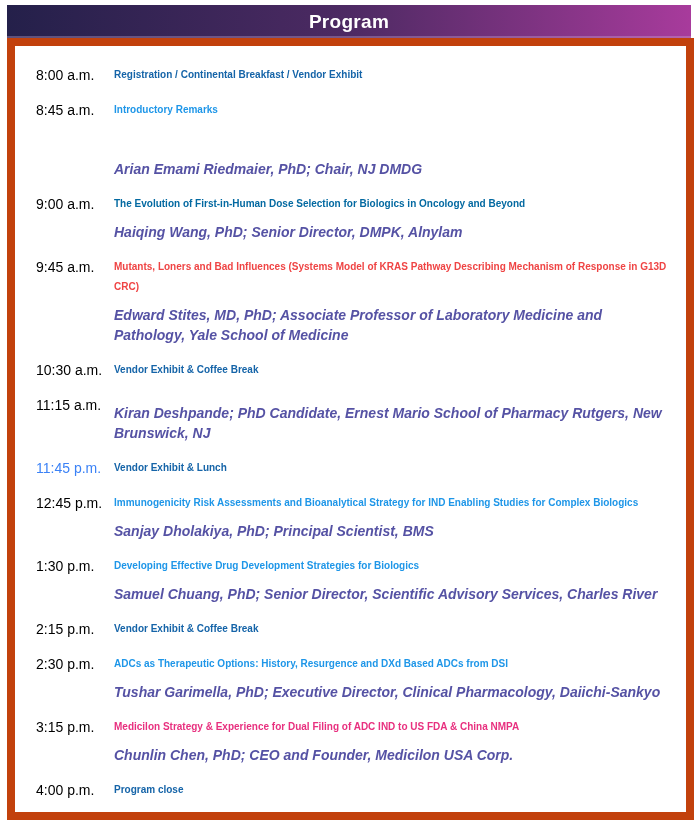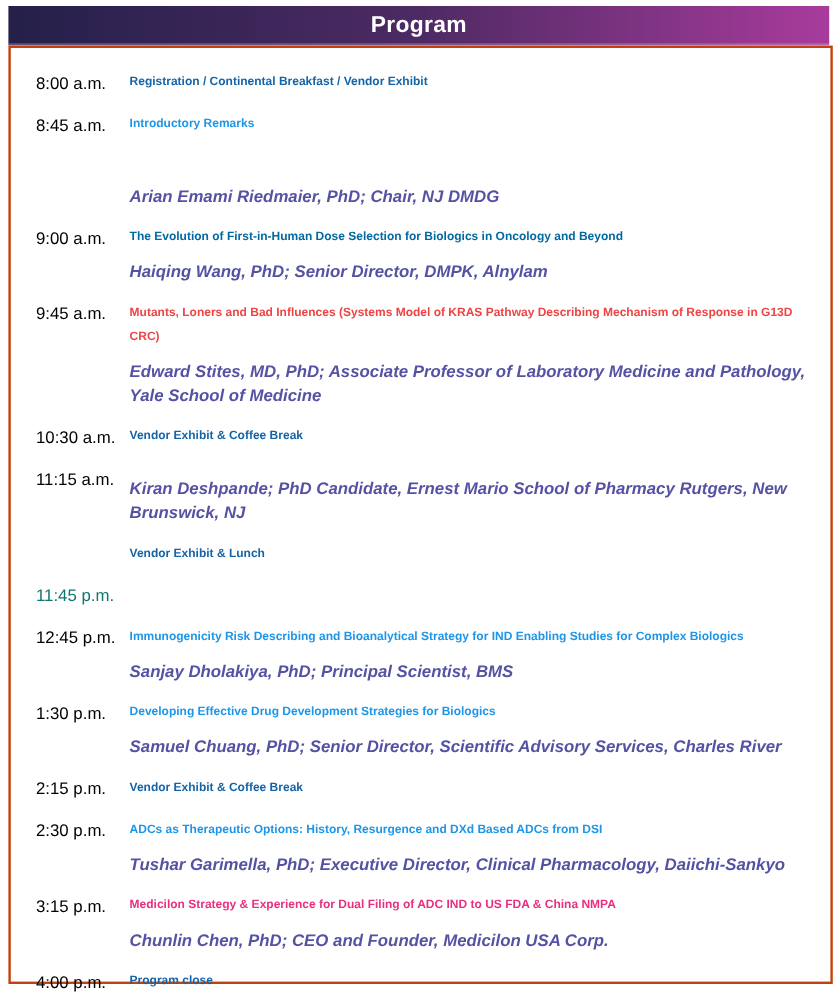--- a/index.html
+++ b/index.html
@@ -28,21 +28,21 @@
     font-weight: bold;
     letter-spacing: 0.3px;
   }
   .content {
     position: absolute;
     top: 38px;
     left: 7px;
     width: 687px;
     height: 782px;
     box-sizing: border-box;
-    border: 2px solid #c2410c;
+    border: 8px solid #c2410c;
     background: #ffffff;
     padding: 19px 10px 0 21px;
   }
   .entry { display: flex; margin-bottom: 15px; }
   .entry:last-child { margin-bottom: 0; }
   .time {
     flex: none;
     width: 78px;
     font-size: 14px;
     line-height: 20px;
@@ -112,31 +112,31 @@
   </div>
 
   <div class="entry">
     <div class="time" style="color: rgb(0, 0, 0);">11:15 a.m.</div>
     <div class="details">
       <div class="speaker" style="color: rgb(85, 82, 164);">Kiran Deshpande; PhD Candidate, Ernest Mario School of Pharmacy Rutgers, New Brunswick, NJ</div>
     </div>
   </div>
 
   <div class="entry">
-    <div class="time" style="color: #0f766e; margin-top: 34px;">11:45 p.m.</div>
+    <div class="time" style="color: #3b82f6;">11:45 p.m.</div>
     <div class="details">
       <div class="title" style="color: rgb(21, 100, 168);">Vendor Exhibit &amp; Lunch</div>
 
     </div>
   </div>
 
   <div class="entry">
     <div class="time" style="color: rgb(0, 0, 0);">12:45 p.m.</div>
     <div class="details">
-      <div class="title" style="color: rgb(30, 150, 232);">Immunogenicity Risk Describing and Bioanalytical Strategy for IND Enabling Studies for Complex Biologics</div>
+      <div class="title" style="color: rgb(30, 150, 232);">Immunogenicity Risk Assessments and Bioanalytical Strategy for IND Enabling Studies for Complex Biologics</div>
       <div class="speaker" style="color: rgb(85, 82, 164);">Sanjay Dholakiya, PhD; Principal Scientist, BMS</div>
     </div>
   </div>
 
   <div class="entry">
     <div class="time" style="color: rgb(0, 0, 0);">1:30 p.m.</div>
     <div class="details">
       <div class="title" style="color: rgb(30, 150, 232);">Developing Effective Drug Development Strategies for Biologics</div>
       <div class="speaker" style="color: rgb(85, 82, 164);">Samuel Chuang, PhD; Senior Director, Scientific Advisory Services, Charles River</div>
     </div>

